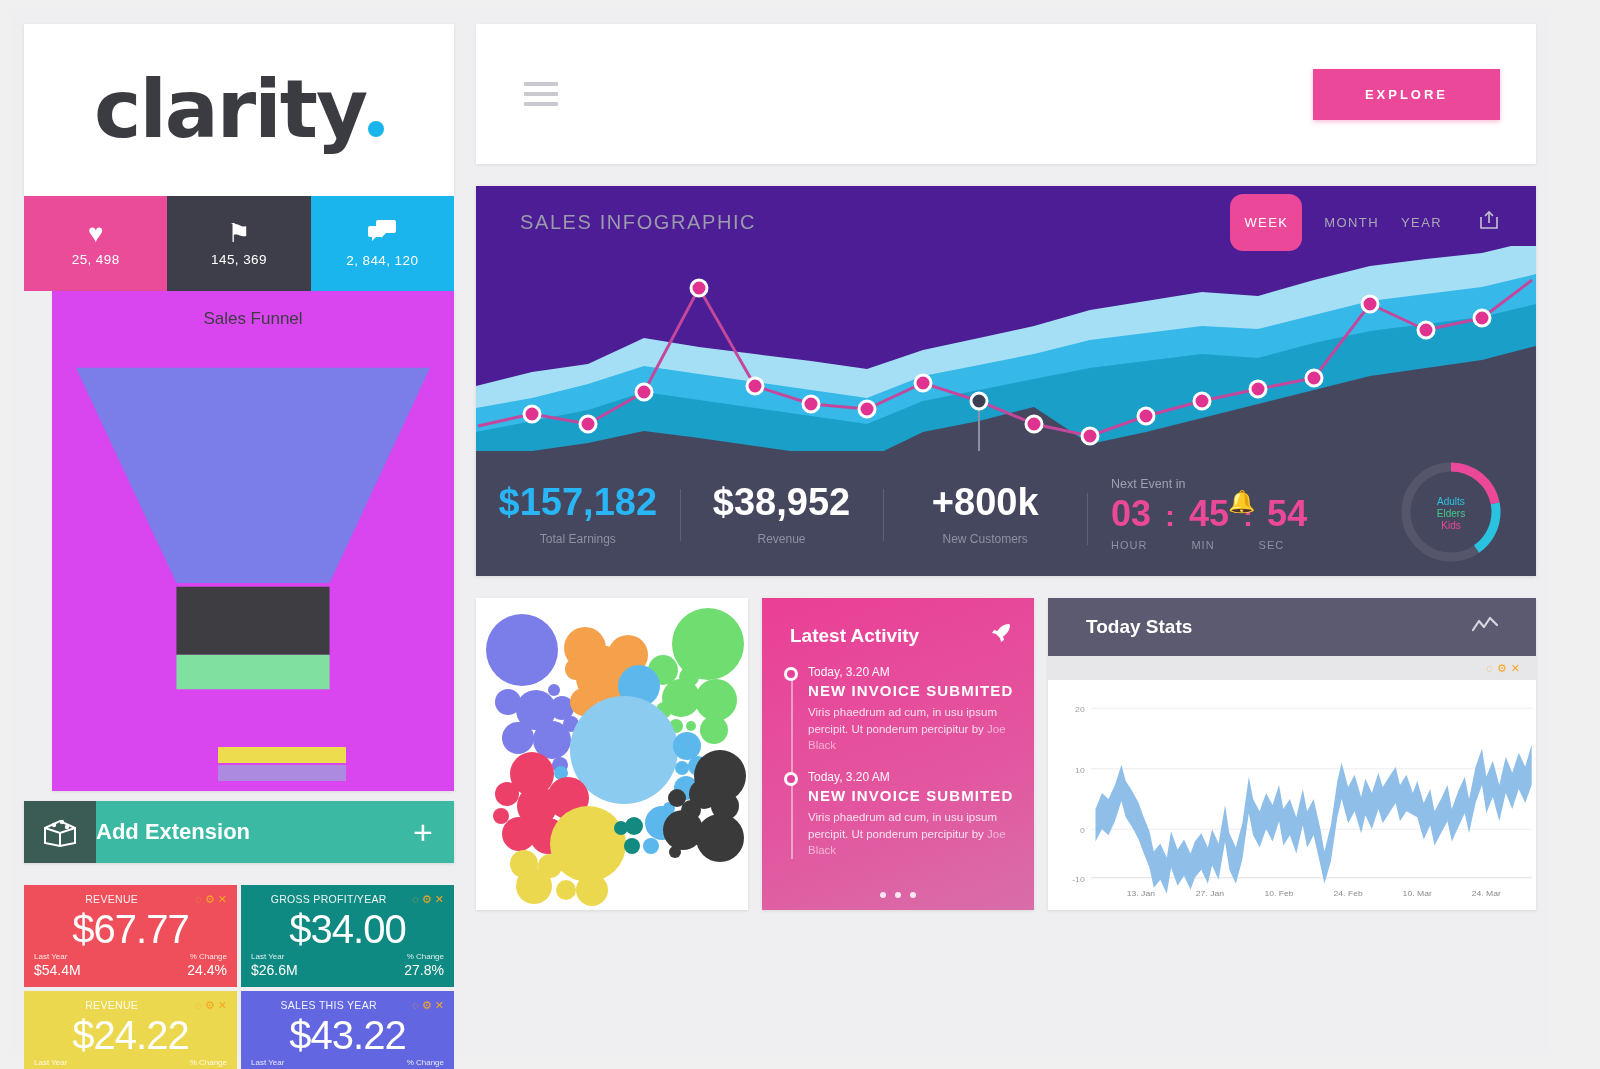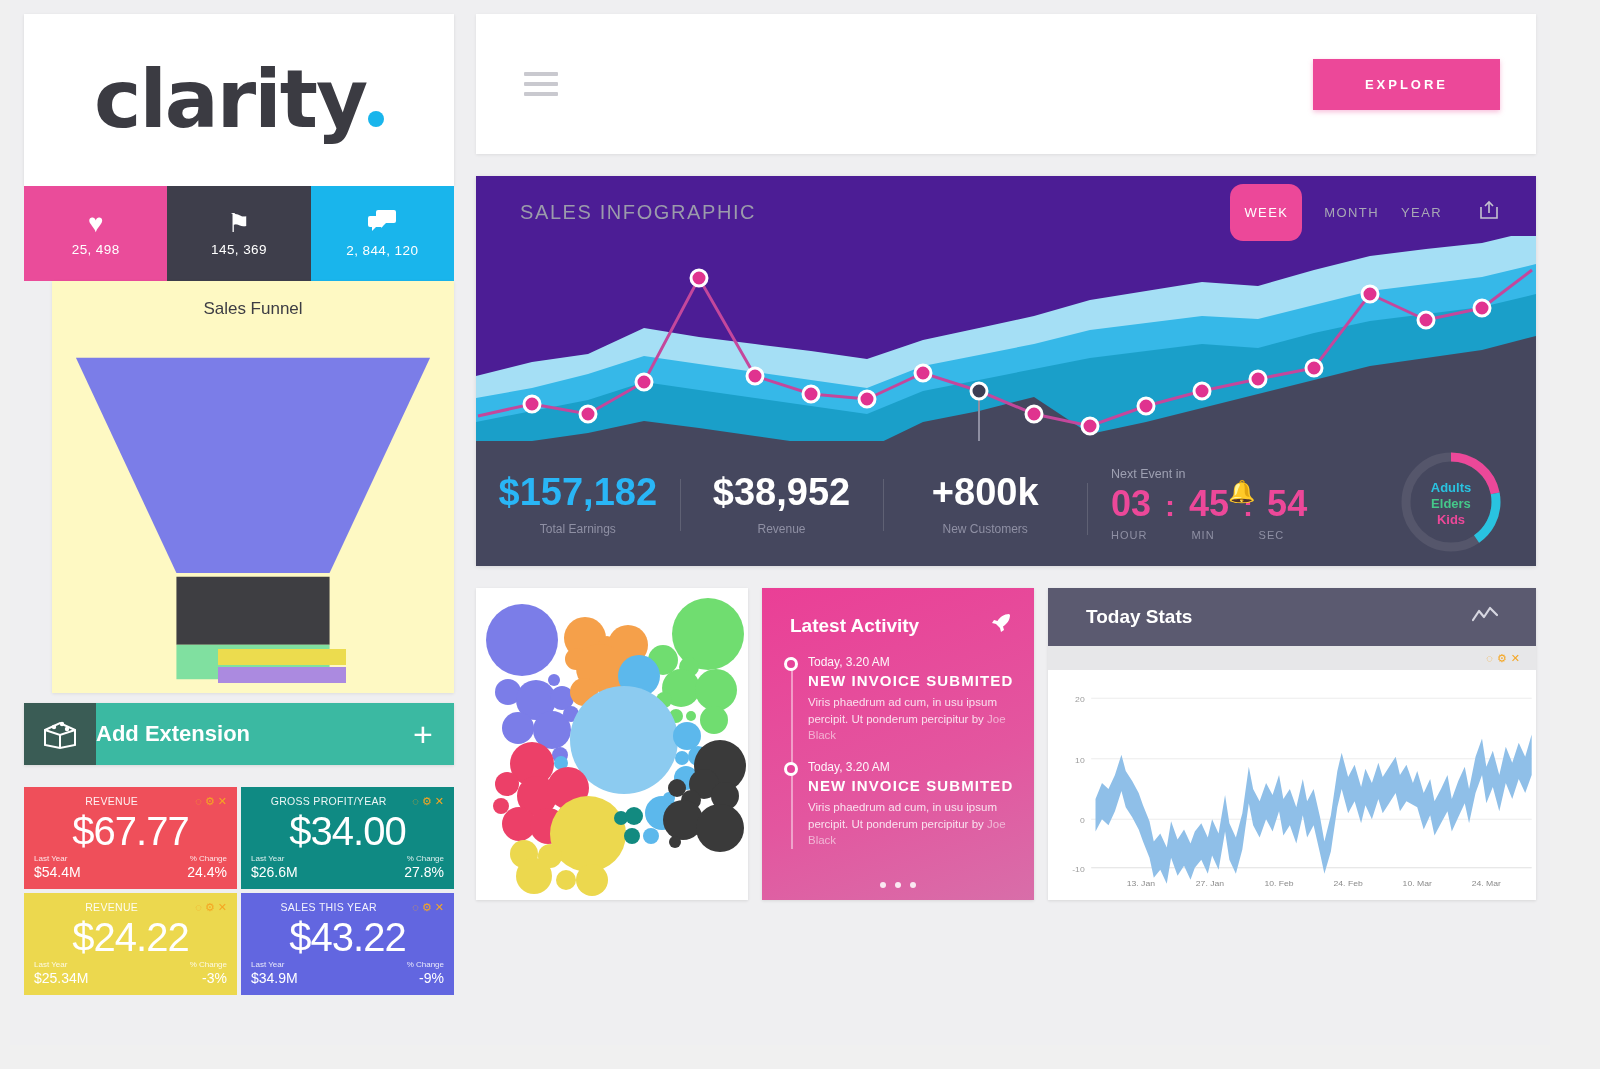--- a/index.html
+++ b/index.html
@@ -3,21 +3,21 @@
 <meta charset="utf-8">
 <style>
   * { box-sizing: border-box; margin: 0; padding: 0; }
   html, body {
     width: 1600px; height: 1069px;
     background: #f0f0f0;
     font-family: "Liberation Sans", sans-serif;
     overflow: hidden;
   }
   .page {
-    position: absolute; left: 10px; top: 0;
+    position: absolute; left: 10px; top: 10px;
     width: 1540px; height: 1045px;
     background: #efeff1;
   }
 
   
   .left-col {
     position: absolute; left: 14px; top: 14px;
     width: 430px; height: 1018px;
   }
   .logo-card {
@@ -39,21 +39,21 @@
   .social-row { display: flex; height: 95px; }
   .social-tile {
     flex: 1; display: flex; flex-direction: column;
     align-items: center; justify-content: center; gap: 6px;
     color: #fff;
   }
   .social-tile .glyph { font-size: 26px; line-height: 1; }
   .social-tile .num { font-size: 13.5px; letter-spacing: .4px; }
 
   .funnel-card {
-    background: #fef9c3; height: 412px; position: relative;
+    background: #d946ef; height: 500px; position: relative;
     box-shadow: 0 1px 3px rgba(0,0,0,.08);
     margin-left: 28px;
   }
   .funnel-title {
     text-align: center; padding-top: 18px;
     font-size: 17px; color: #3d3d44;
   }
   .funnel-wrap {
     position: absolute; left: 0; right: 0; top: 50px; bottom: 0;
     display: flex; justify-content: center;
@@ -196,21 +196,21 @@
   .cd-units span { font-size: 11px; color: #8f90a4; letter-spacing: 1px; }
   .bell { position: absolute; right: 130px; top: 12px; font-size: 22px; color: #6d6f85; }
 
   .donut { flex: 0 0 150px; position: relative; height: 110px; }
   .donut svg { position: absolute; left: 10px; top: -2px; }
   .donut-legend {
     position: absolute; left: 10px; top: 0; width: 110px; height: 110px;
     display: flex; flex-direction: column; align-items: center;
     justify-content: center; gap: 1px;
   }
-  .donut-legend span { font-size: 13px; font-weight: 700; }
+  .donut-legend span { font-size: 10px; font-weight: 400; }
 
   
   .bottom-row {
     margin-top: 22px; display: flex; gap: 14px; height: 312px;
   }
   .bubble-card {
     width: 272px; background: #fff; position: relative; overflow: hidden;
     box-shadow: 0 1px 3px rgba(0,0,0,.10);
   }
   .activity-card {

